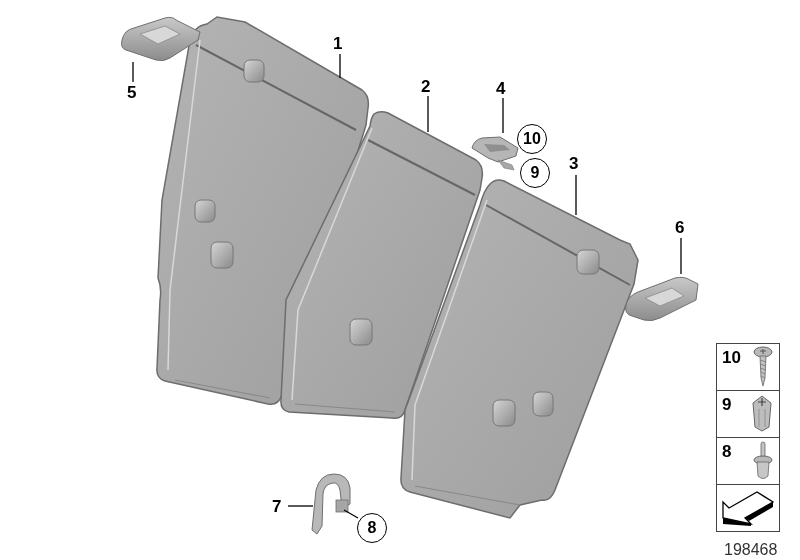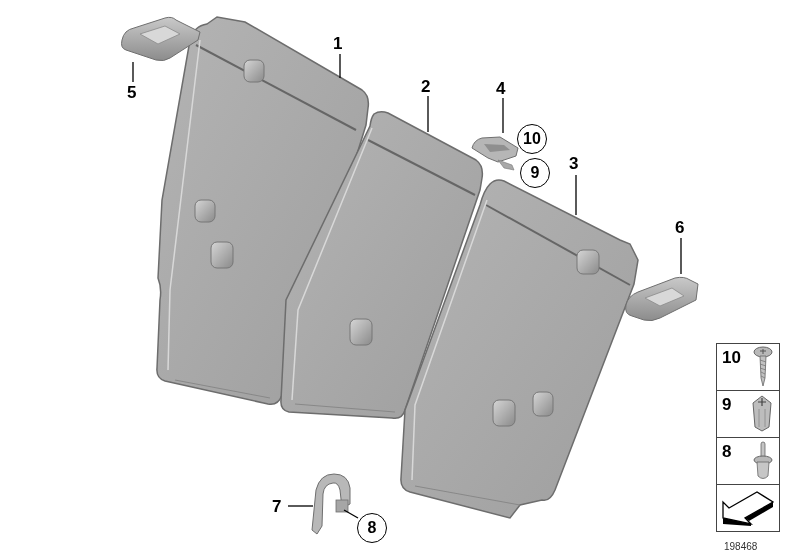--- a/index.html
+++ b/index.html
@@ -4,21 +4,21 @@
   <style>
     html, body { margin: 0; padding: 0; background: #ffffff; }
     body { width: 800px; height: 560px; position: relative; overflow: hidden; font-family: "Liberation Sans", sans-serif; }
     #diagram { position: absolute; left: 0; top: 0; width: 800px; height: 560px; }
     .callout { position: absolute; font-family: "Liberation Sans", sans-serif; font-weight: bold; font-size: 17px; color: #000; line-height: 1; }
     .circled { position: absolute; width: 30px; height: 30px; border: 1.5px solid #000; border-radius: 50%; box-sizing: border-box; display: flex; align-items: center; justify-content: center; font-weight: bold; font-size: 16px; color: #000; background: #fff; }
     .legend { position: absolute; left: 716px; top: 344px; width: 64px; }
     .legend-cell { position: relative; width: 64px; height: 48px; border: 1px solid #444; box-sizing: border-box; margin-top: -1px; background: #fff; }
     .legend-num { position: absolute; left: 5px; top: 4px; font-weight: bold; font-size: 17px; color: #000; }
     .legend-svg { position: absolute; right: 4px; top: 2px; }
-    .ref-number { position: absolute; left: 724px; top: 541px; font-size: 10px; color: #333; }
+    .ref-number { position: absolute; left: 724px; top: 541px; font-size: 16px; color: #333; }
   </style>
 </head>
 <body>
 
 <svg id="diagram" width="800" height="560" viewBox="0 0 800 560" xmlns="http://www.w3.org/2000/svg">
   <defs>
     <linearGradient id="panelGrad" x1="0" y1="0" x2="1" y2="1">
       <stop offset="0" stop-color="#b4b4b4"></stop>
       <stop offset="1" stop-color="#9e9e9e"></stop>
     </linearGradient>

